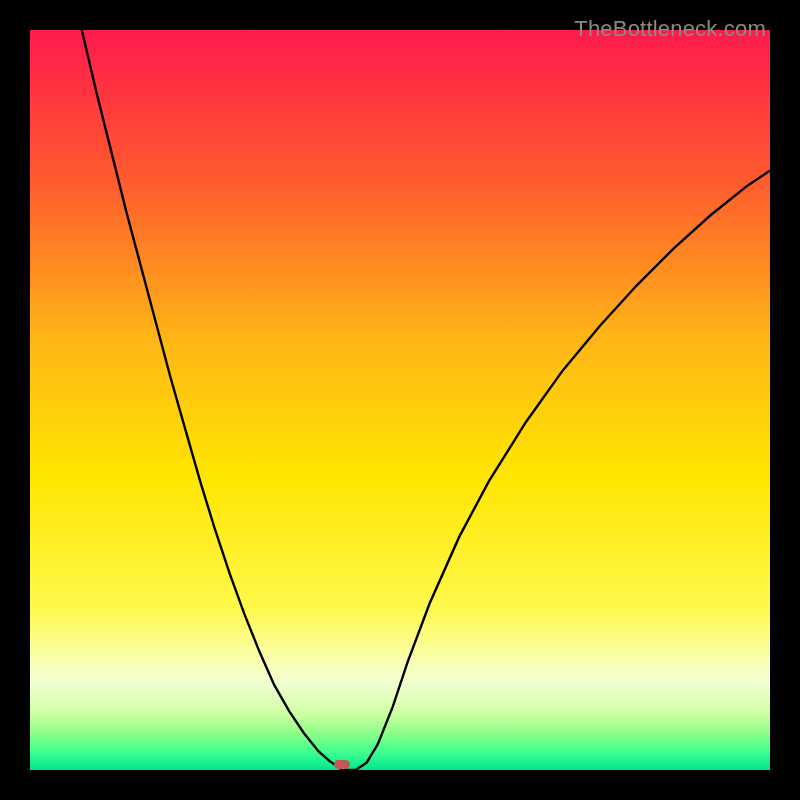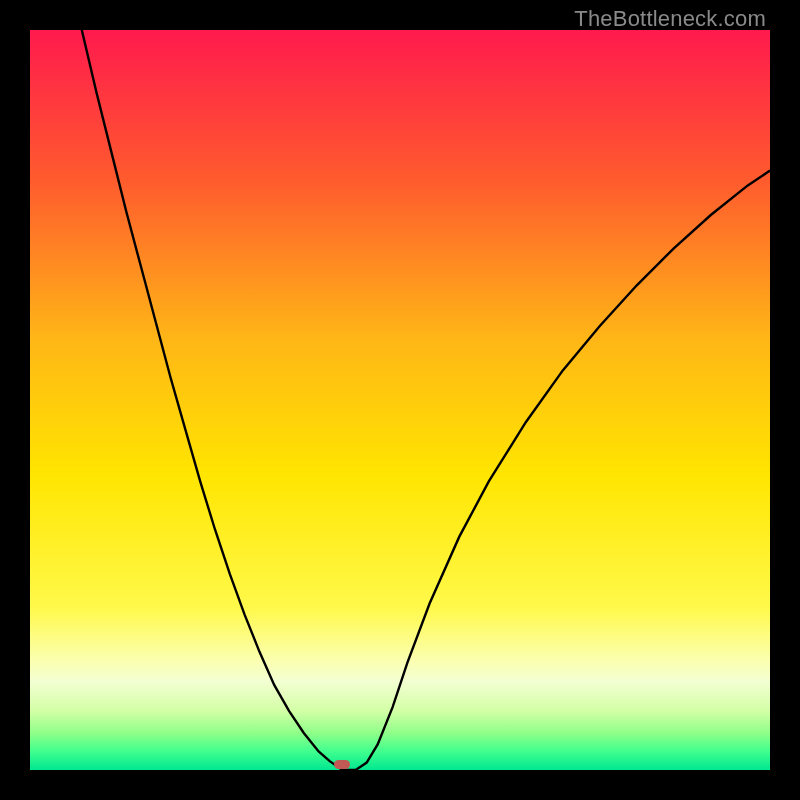--- a/index.html
+++ b/index.html
@@ -28,21 +28,21 @@
   }
   .gradient-bg {
     position: absolute;
     left: 0;
     top: 0;
     width: 100%;
     height: 100%;
   }
   .watermark {
     position: absolute;
-    top: 6px;
+    top: 16px;
     right: 34px;
     font-family: Arial, Helvetica, sans-serif;
     font-size: 22px;
     color: #8a8a8a;
     letter-spacing: 0.2px;
   }
   .curve {
     position: absolute;
     left: 0;
     top: 0;

